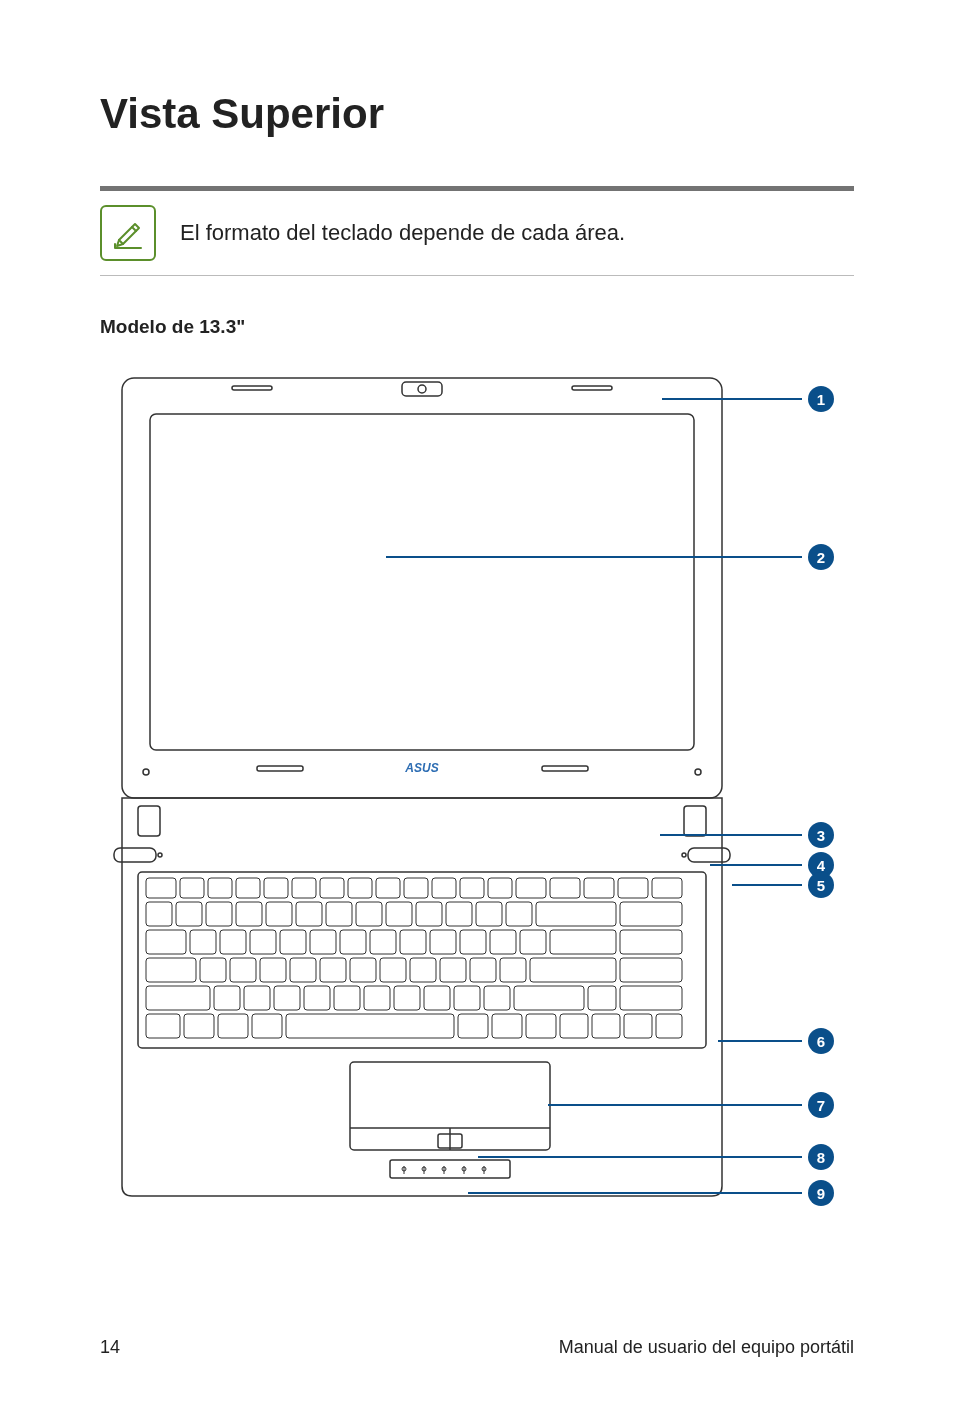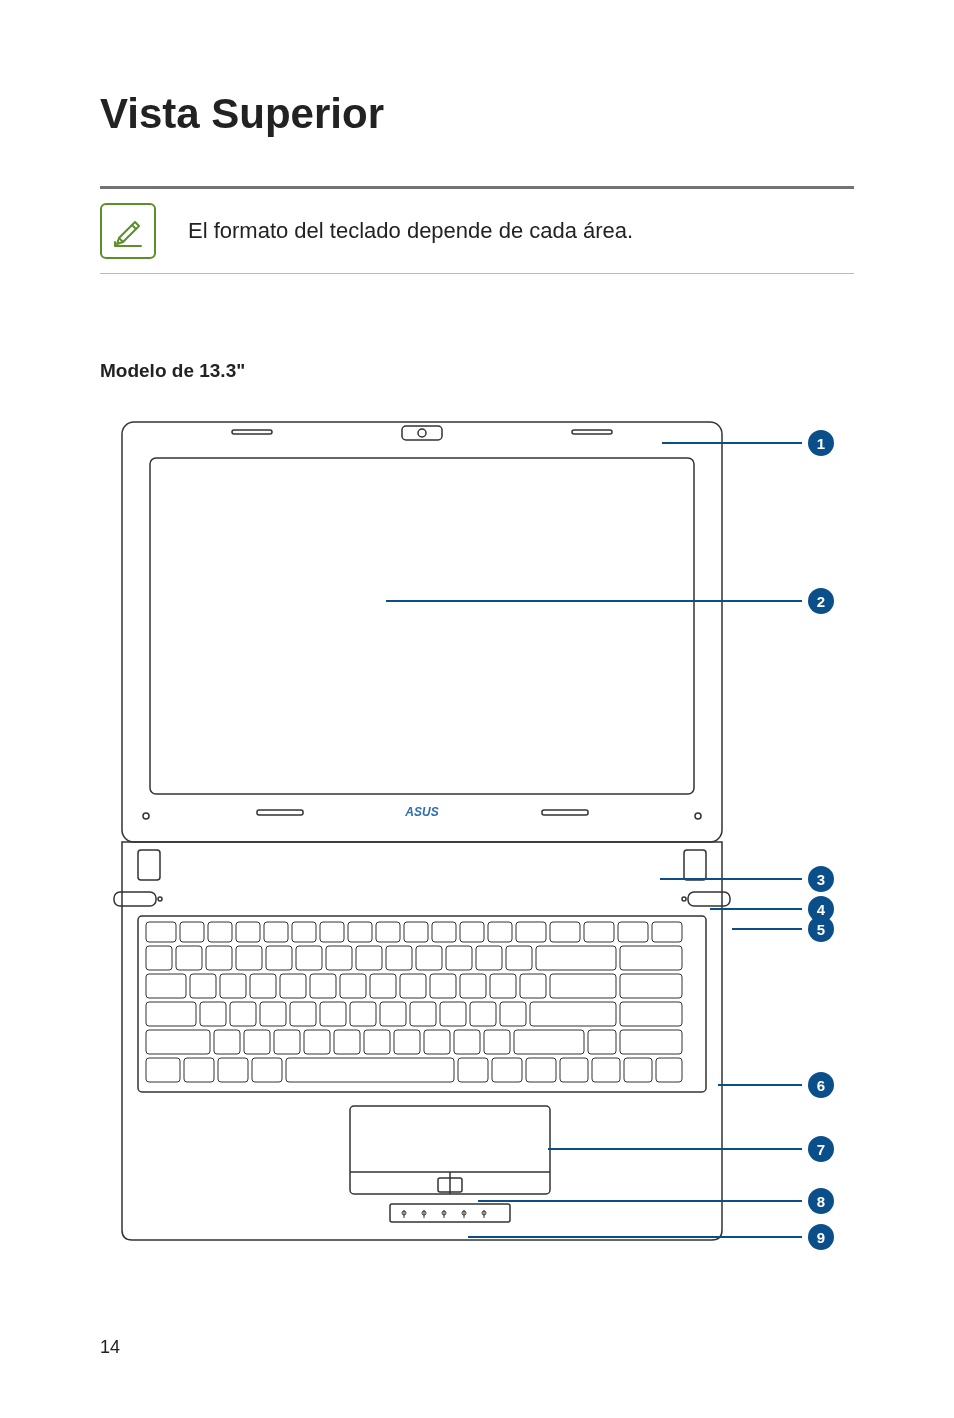--- a/index.html
+++ b/index.html
@@ -1,19 +1,19 @@
 <!DOCTYPE html>
 <html><head>
 <meta charset="utf-8">
 <style>
   * { box-sizing: border-box; margin: 0; padding: 0; }
   html, body { width: 954px; height: 1418px; background: #fff; font-family: "Segoe UI", "Helvetica Neue", Arial, sans-serif; color: #222; }
   .page { position: relative; width: 954px; height: 1418px; padding: 90px 100px 60px 100px; }
   h1.title { font-size: 42px; font-weight: 700; margin-bottom: 48px; }
-  .note-row { display: flex; align-items: center; gap: 32px; border-top: 3px solid #737373; border-bottom: 1px solid #bbb; padding: 14px 0; margin-bottom: 86px; }
+  .note-row { display: flex; align-items: center; gap: 24px; border-top: 5px solid #737373; border-bottom: 1px solid #bbb; padding: 14px 0; margin-bottom: 40px; }
   .note-icon { width: 56px; height: 56px; border: 2px solid #5b8f2b; border-radius: 6px; display: flex; align-items: center; justify-content: center; }
   .note-text { font-size: 22px; }
   .model-label { font-size: 19px; font-weight: 700; margin-bottom: 30px; }
   .diagram-wrap { position: relative; margin: 0 auto; width: 750px; height: 840px; }
   .laptop-svg { display: block; }
   .callout { position: absolute; display: flex; align-items: center; }
   .callout .line { height: 2px; background: #0a4f8a; }
   .callout .num { width: 26px; height: 26px; border-radius: 50%; background: #0a4f8a; color: #fff; font-weight: 700; font-size: 15px; display: flex; align-items: center; justify-content: center; margin-left: 6px; }
   
   .c1 { top: 18px; left: 560px; } .c1 .line { width: 140px; }
@@ -249,14 +249,15 @@
         <div class="num">8</div>
       </div>
     <div class="callout c9">
         <div class="line"></div>
         <div class="num">9</div>
       </div>
   </div>
 
   <div class="footer">
     <span>14</span>
+    <span>Manual de usuario del equipo portátil</span>
   </div>
 </div>
 
 </body></html>

